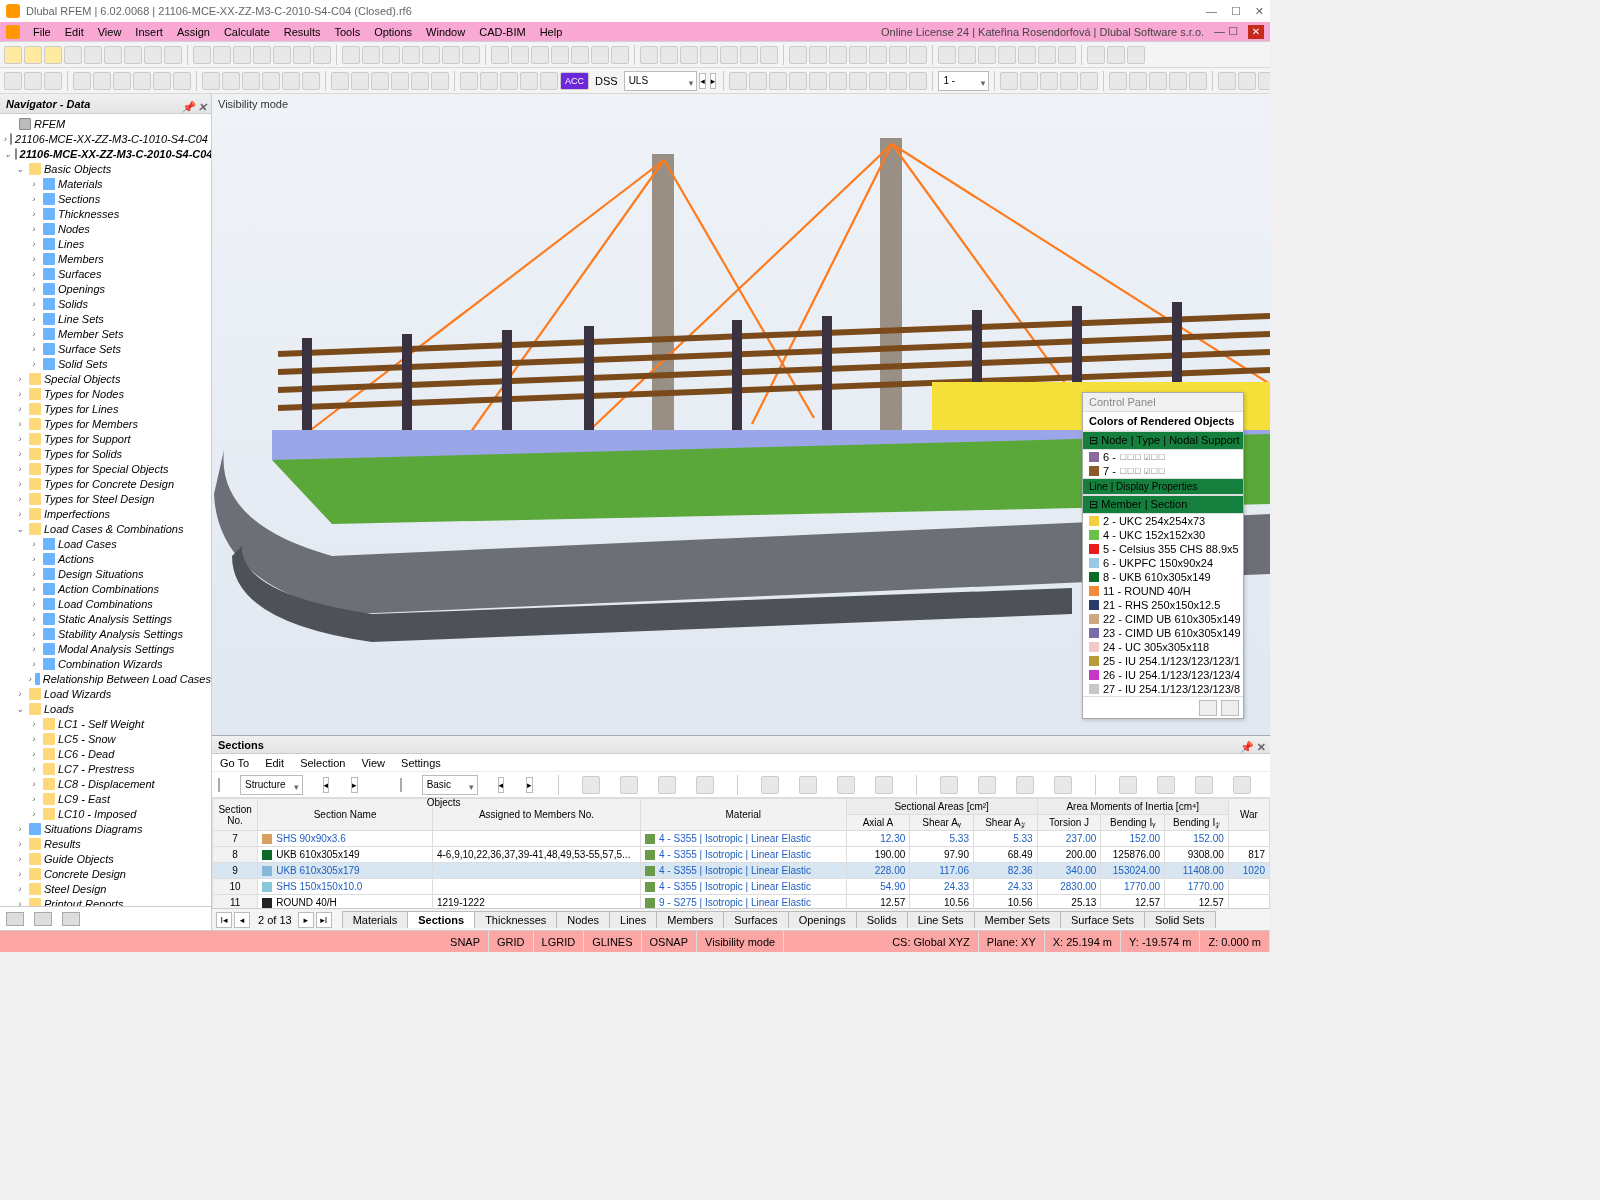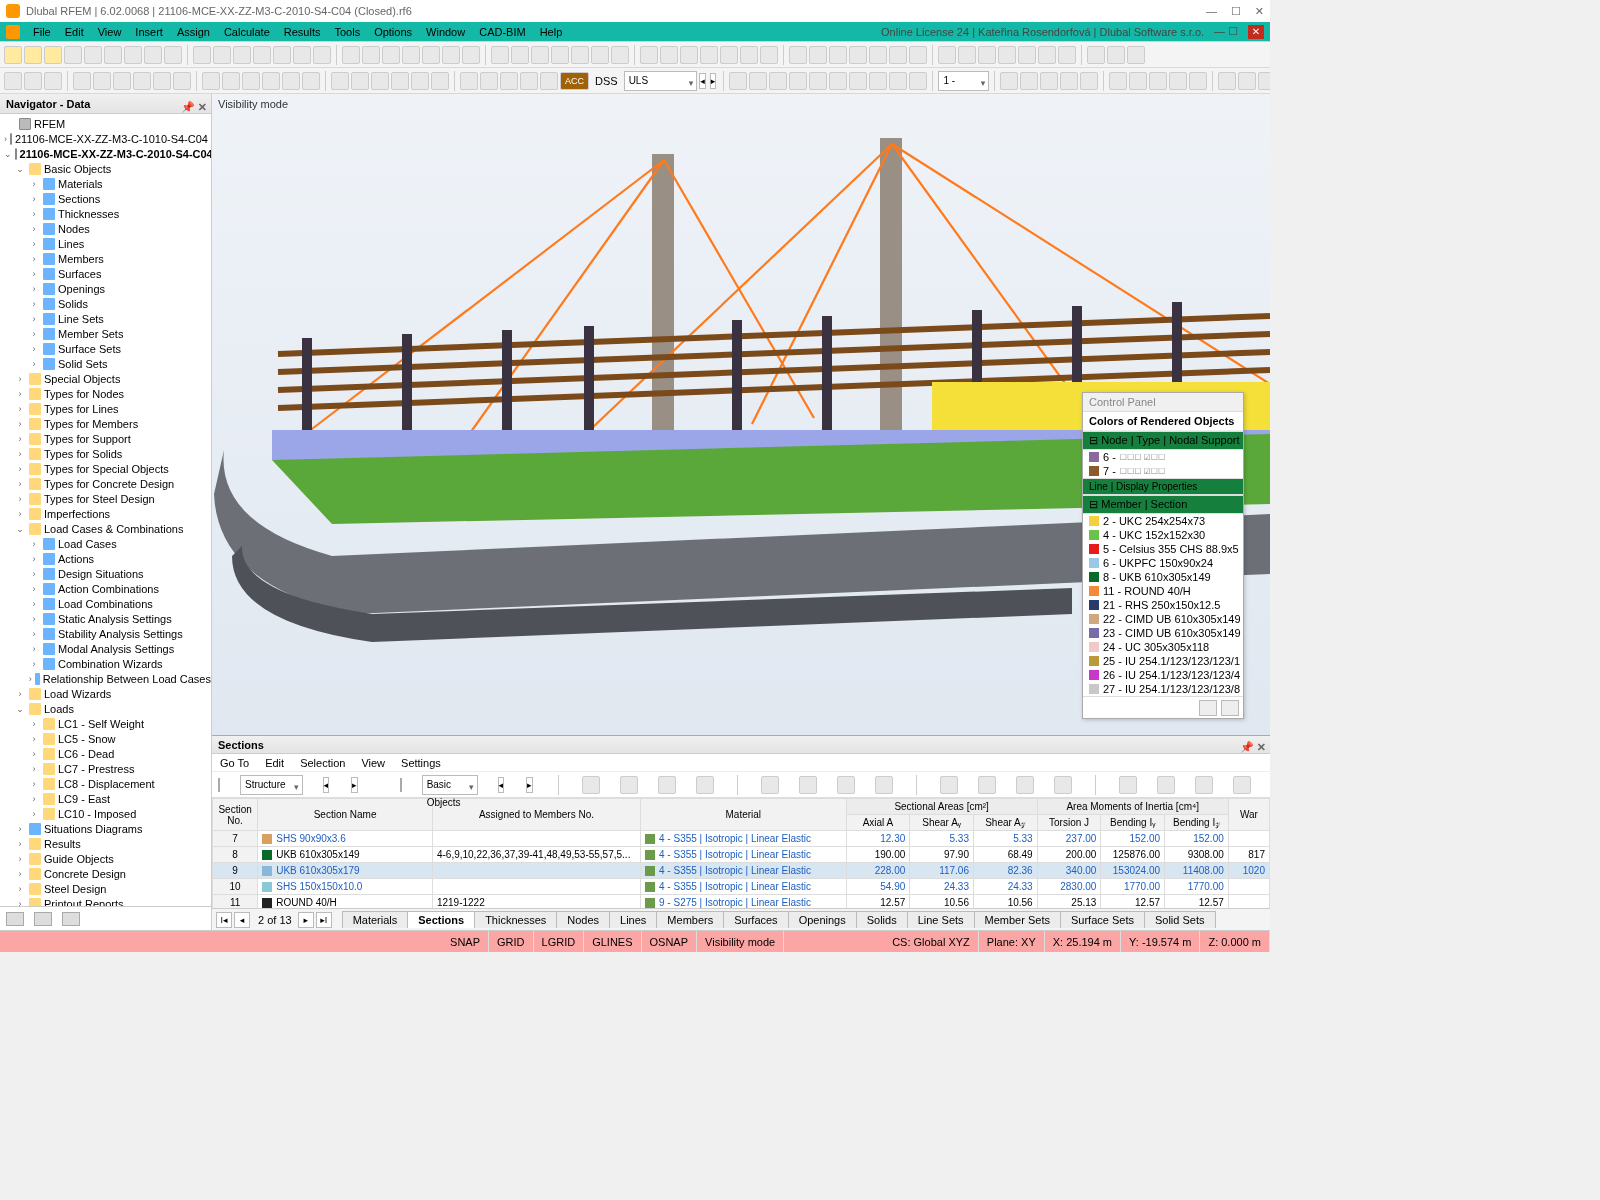--- a/index.html
+++ b/index.html
@@ -1,33 +1,33 @@
 <!DOCTYPE html>
 <html><head>
 <meta charset="utf-8">
 <style>
 * { margin:0; padding:0; box-sizing:border-box; font-family:"Segoe UI",Arial,sans-serif; font-size:11px; }
 body { background:#f0f0f0; width:1270px; height:952px; overflow:hidden; position:relative; }
 .titlebar { height:22px; background:#fff; display:flex; align-items:center; padding:0 6px; color:#666; }
 .titlebar .ticon { width:14px; height:14px; background:#ff9800; border-radius:3px; margin-right:6px; }
 .titlebar .winbtns { margin-left:auto; display:flex; gap:14px; color:#666; font-size:13px; }
-.menubar { height:20px; background:#14b8a6; border-bottom:1px solid #d0d0d0; display:flex; align-items:center; padding:0 6px; }
+.menubar { height:20px; background:#f9a8d4; border-bottom:1px solid #d0d0d0; display:flex; align-items:center; padding:0 6px; }
 .menubar .micon { width:14px; height:14px; background:#ff9800; border-radius:2px; margin-right:6px; }
 .menubar span.m { padding:0 7px; cursor:default; }
 .menubar .right { margin-left:auto; color:#444; display:flex; align-items:center; gap:4px; }
 .menubar .closex { background:#c42b1c; color:#fff; width:16px; height:14px; text-align:center; line-height:13px; font-size:10px; margin-left:6px; }
 .toolbar { height:26px; background:#f4f4f4; border-bottom:1px solid #d8d8d8; display:flex; align-items:center; padding:0 4px; gap:2px; overflow:hidden; }
 .tb { width:18px; height:18px; background:#e8e8e8; border:1px solid #ccc; border-radius:2px; flex-shrink:0; }
 .tb.accent { background:#ffeaa0; }
-.tb.red { background:#a16207; color:#fff; width:auto; padding:0 4px; line-height:16px; font-size:9px; }
+.tb.red { background:#6d28d9; color:#fff; width:auto; padding:0 4px; line-height:16px; font-size:9px; }
 .sep { width:1px; height:20px; background:#ccc; margin:0 3px; flex-shrink:0; }
 .combo { height:20px; border:1px solid #bbb; background:#fff; padding:0 16px 0 4px; line-height:18px; position:relative; font-size:10px; }
 .combo::after { content:"▾"; position:absolute; right:3px; top:2px; color:#666; font-size:9px; }
 .main { display:flex; height:calc(100% - 116px); }
-.nav { width:212px; background:#fff; border-right:1px solid #ccc; display:flex; flex-direction:column; }
+.nav { width:212px; background:#fff; border-right:1px solid #ccc; display:flex; flex-direction:column;font-style:italic; }
 .nav-head { height:20px; background:linear-gradient(#f0f0f0,#e4e4e4); border-bottom:1px solid #ccc; padding:0 6px; line-height:20px; font-weight:600; position:relative; }
 .nav-head .px { position:absolute; right:4px; top:3px; font-size:10px; color:#666; }
 .tree { flex:1; overflow:auto; padding:2px 0; }
 .tn { display:flex; align-items:center; height:15px; padding-left:4px; white-space:nowrap; cursor:default; }
 .tn .tw { width:12px; text-align:center; color:#666; font-size:9px; }
 .tn .ic { width:12px; height:12px; margin:0 3px; border-radius:1px; }
 .tn.d1 { padding-left:14px; } .tn.d2 { padding-left:28px; }
 .folder { background:#ffd87a; } .blue { background:#6db4ff; } .gray { background:#bbb; border:1px solid #888; }
 .nav-bottom { height:24px; border-top:1px solid #ccc; display:flex; align-items:center; padding:0 6px; gap:10px; }
 .nav-bottom div { width:18px; height:14px; background:#ddd; border:1px solid #aaa; }

